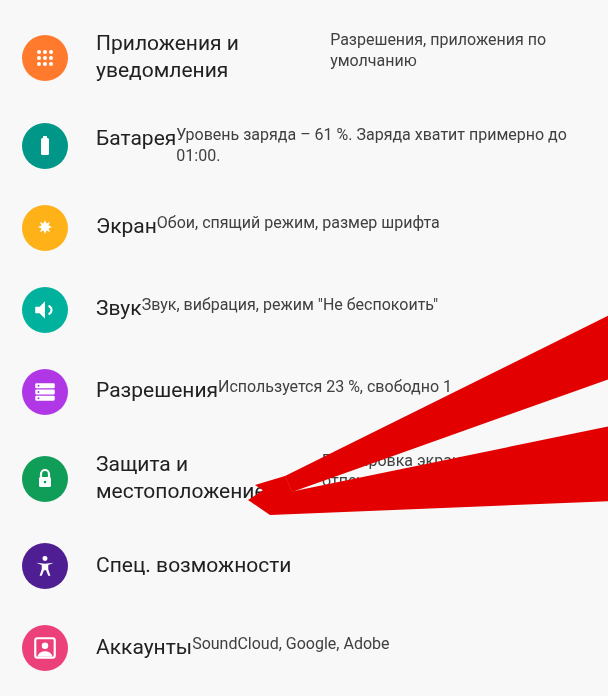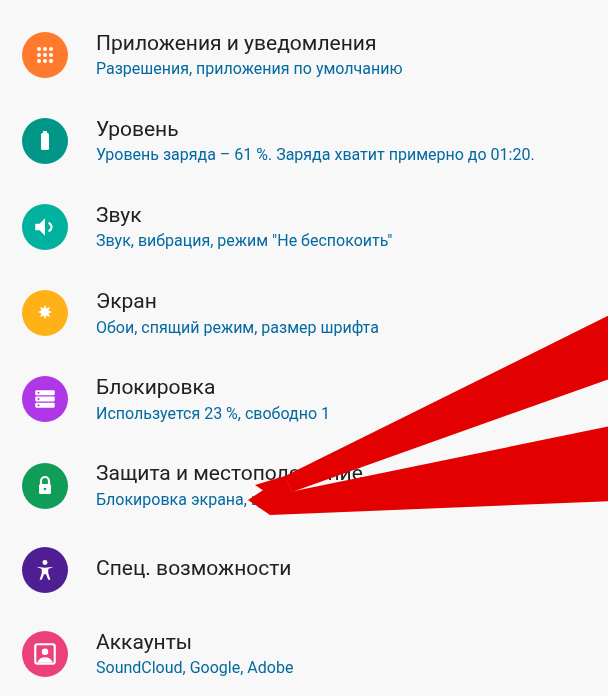--- a/index.html
+++ b/index.html
@@ -29,32 +29,32 @@
       height: 46px;
       border-radius: 50%;
       display: flex;
       align-items: center;
       justify-content: center;
       flex-shrink: 0;
       margin-right: 28px;
     }
     .text-block {
       display: flex;
-      flex-direction: column;
+      flex-direction: row;
       min-width: 0;
     }
     .title {
       font-size: 21px;
       color: #212121;
       line-height: 1.3;
       margin-bottom: 2px;
     }
     .subtitle {
       font-size: 16px;
-      color: #0369a1;
+      color: #404040;
       line-height: 1.3;
     }
     .arrow-overlay {
       position: absolute;
       top: 300px;
       left: 240px;
       pointer-events: none;
       z-index: 10;
     }
   </style>
@@ -84,63 +84,63 @@
   </div>
 
   <div class="setting-row">
     <div class="icon-circle" style="background:#009688">
       <svg width="24" height="24" viewBox="0 0 24 24" fill="white">
         <rect x="8" y="4" width="8" height="17" rx="1.5"></rect>
         <rect x="10" y="2" width="4" height="3" rx="0.5"></rect>
       </svg>
     </div>
     <div class="text-block">
-      <span class="title">Уровень</span>
-      <span class="subtitle">Уровень заряда – 61 %. Заряда хватит примерно до 01:20.</span>
+      <span class="title">Батарея</span>
+      <span class="subtitle">Уровень заряда – 61 %. Заряда хватит примерно до 01:00.</span>
+    </div>
+  </div>
+
+  <div class="setting-row">
+    <div class="icon-circle" style="background:#FFB217">
+      <svg width="24" height="24" viewBox="0 0 24 24" fill="white">
+        <path d="M12 4l1.5 3.5L17 6l-1.5 3.5L19 11l-3.5 1.5L17 16l-3.5-1.5L12 18l-1.5-3.5L7 16l1.5-3.5L5 11l3.5-1.5L7 6l3.5 1.5z"></path>
+      </svg>
+    </div>
+    <div class="text-block">
+      <span class="title">Экран</span>
+      <span class="subtitle">Обои, спящий режим, размер шрифта</span>
     </div>
   </div>
 
   <div class="setting-row">
     <div class="icon-circle" style="background:#00B19D">
       <svg width="26" height="26" viewBox="0 0 24 24" fill="white">
         <path d="M3 9v6h4l5 5V4L7 9H3z"></path>
         <path d="M16 8.5a4 4 0 010 7" stroke="white" stroke-width="2" fill="none" stroke-linecap="round"></path>
       </svg>
     </div>
     <div class="text-block">
       <span class="title">Звук</span>
       <span class="subtitle">Звук, вибрация, режим "Не беспокоить"</span>
     </div>
   </div>
 
   <div class="setting-row">
-    <div class="icon-circle" style="background:#FFB217">
-      <svg width="24" height="24" viewBox="0 0 24 24" fill="white">
-        <path d="M12 4l1.5 3.5L17 6l-1.5 3.5L19 11l-3.5 1.5L17 16l-3.5-1.5L12 18l-1.5-3.5L7 16l1.5-3.5L5 11l3.5-1.5L7 6l3.5 1.5z"></path>
-      </svg>
-    </div>
-    <div class="text-block">
-      <span class="title">Экран</span>
-      <span class="subtitle">Обои, спящий режим, размер шрифта</span>
-    </div>
-  </div>
-
-  <div class="setting-row">
     <div class="icon-circle" style="background:#AF37E6">
       <svg width="26" height="26" viewBox="0 0 24 24" fill="white">
         <rect x="3" y="4" width="18" height="4.5" rx="1"></rect>
         <rect x="3" y="9.75" width="18" height="4.5" rx="1"></rect>
         <rect x="3" y="15.5" width="18" height="4.5" rx="1"></rect>
         <circle cx="6" cy="6.25" r="0.9" fill="#AF37E6"></circle>
         <circle cx="6" cy="12" r="0.9" fill="#AF37E6"></circle>
         <circle cx="6" cy="17.75" r="0.9" fill="#AF37E6"></circle>
       </svg>
     </div>
     <div class="text-block">
-      <span class="title">Блокировка</span>
+      <span class="title">Разрешения</span>
       <span class="subtitle">Используется 23 %, свободно 1</span>
     </div>
   </div>
 
   <div class="setting-row">
     <div class="icon-circle" style="background:#0F9D58">
       <svg width="24" height="24" viewBox="0 0 24 24" fill="white">
         <rect x="6" y="10" width="12" height="10" rx="1.5"></rect>
         <path d="M8 10V7a4 4 0 018 0v3" stroke="white" stroke-width="2.2" fill="none"></path>
         <circle cx="12" cy="15" r="1.3" fill="#0F9D58"></circle>

